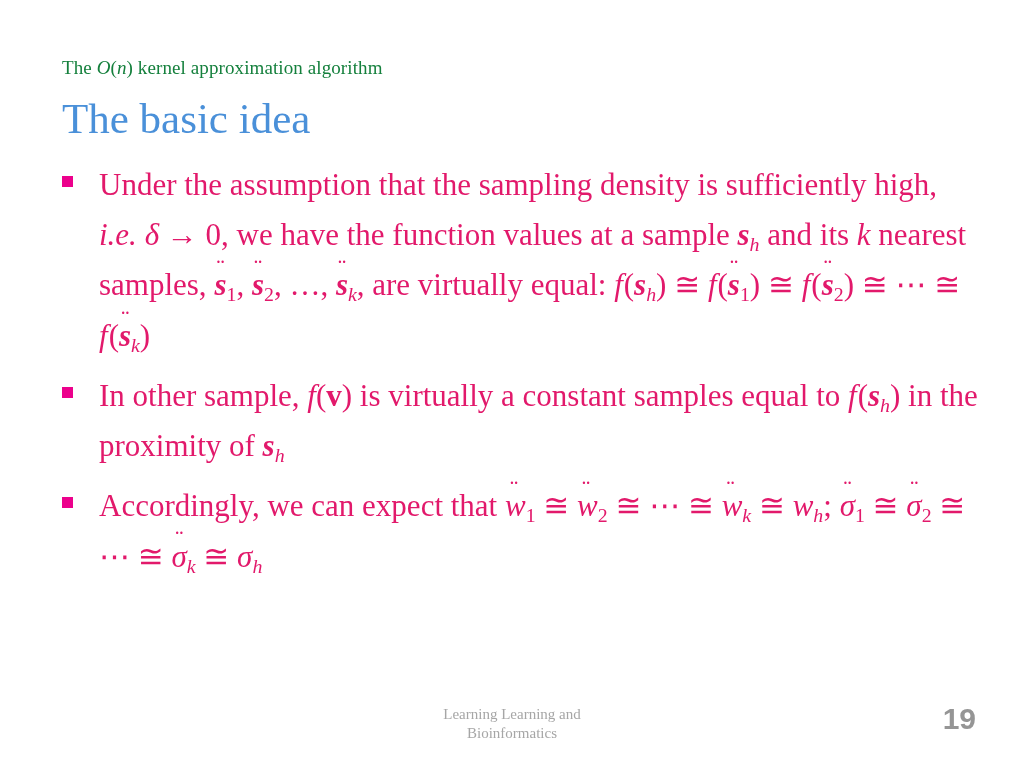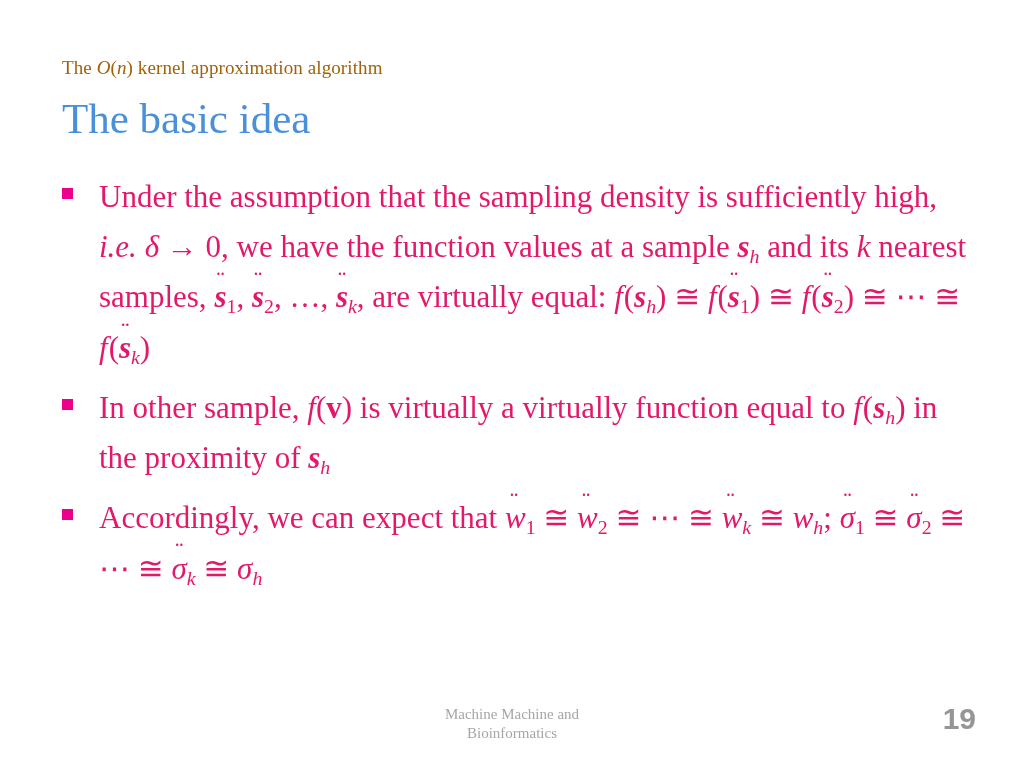--- a/index.html
+++ b/index.html
@@ -21,41 +21,41 @@
     height: 768px;
     box-sizing: border-box;
   }
 
   
   .kicker {
     position: absolute;
     left: 62px;
     top: 57px;
     font-size: 19px;
-    color: #a16207;
+    color: #15803d;
     letter-spacing: 0.1px;
     white-space: nowrap;
   }
   .kicker .mi { font-style: italic; }
 
   .title {
     position: absolute;
     left: 62px;
     top: 95px;
     font-size: 43px;
     color: #4a90d9;
     line-height: 1.12;
     white-space: nowrap;
   }
 
   
   .body-area {
     position: absolute;
     left: 62px;
-    top: 172px;
+    top: 160px;
     width: 920px;
   }
 
   .bullet-row {
     display: flex;
     align-items: flex-start;
     margin-bottom: 10px;
   }
   .bullet-marker {
     flex: 0 0 auto;
@@ -143,30 +143,30 @@
   <div class="body-area">
 
     <div class="bullet-row">
       <span class="bullet-marker"></span>
       <div class="bullet-text"><span>Under the assumption that the sampling density is sufficiently high, </span><span class="it">i.e.</span><span> </span><span class="math">δ</span><span> → </span><span>0</span><span>, we have the function values at a sample </span><span class="bi">s</span><sub>h</sub><span> and its </span><span class="it">k</span><span> nearest samples, </span><span class="dd bi"><span class="dots">¨</span><span>s</span></span><sub class="up">1</sub><span>, </span><span class="dd bi"><span class="dots">¨</span><span>s</span></span><sub class="up">2</sub><span>, </span><span>…</span><span>, </span><span class="dd bi"><span class="dots">¨</span><span>s</span></span><sub>k</sub><span>, are virtually equal: </span><span class="mathf">f</span><span>(</span><span class="bi">s</span><sub>h</sub><span>)</span> <span>≅</span>
       <span class="mathf">f</span><span>(</span><span class="dd bi"><span class="dots">¨</span><span>s</span></span><sub class="up">1</sub><span>)</span> <span>≅</span> <span class="mathf">f</span><span>(</span><span class="dd bi"><span class="dots">¨</span><span>s</span></span><sub class="up">2</sub><span>)</span> <span>≅</span> <span>⋯</span> <span>≅</span> <span class="mathf">f</span><span>(</span><span class="dd bi"><span class="dots">¨</span><span>s</span></span><sub>k</sub><span>)</span></div>
     </div>
 
     <div class="bullet-row">
       <span class="bullet-marker"></span>
-      <div class="bullet-text"><span>In other sample, </span><span class="math">f</span><span>(</span><span class="bu">v</span><span>)</span><span> is virtually a virtually function equal to </span><span class="mathf">f</span><span>(</span><span class="bi">s</span><sub>h</sub><span>)</span><span> in the proximity of </span><span class="bi">s</span><sub>h</sub></div>
+      <div class="bullet-text"><span>In other sample, </span><span class="math">f</span><span>(</span><span class="bu">v</span><span>)</span><span> is virtually a constant samples equal to </span><span class="mathf">f</span><span>(</span><span class="bi">s</span><sub>h</sub><span>)</span><span> in the proximity of </span><span class="bi">s</span><sub>h</sub></div>
     </div>
 
     <div class="bullet-row">
       <span class="bullet-marker"></span>
       <div class="bullet-text"><span>Accordingly, we can expect that </span><span class="dd math shiftl"><span class="dots">¨</span><span>w</span></span><sub class="up">1</sub> <span>≅</span> <span class="dd math shiftl"><span class="dots">¨</span><span>w</span></span><sub class="up">2</sub> <span>≅</span> <span>⋯</span> <span>≅</span> <span class="dd math shiftl"><span class="dots">¨</span><span>w</span></span><sub>k</sub> <span>≅</span> <span class="math">w</span><sub>h</sub><span>; </span><span class="dd math"><span class="dots">¨</span><span>σ</span></span><sub class="up">1</sub> <span>≅</span> <span class="dd math"><span class="dots">¨</span><span>σ</span></span><sub class="up">2</sub> <span>≅</span> <span>⋯</span> <span>≅</span> <span class="dd math"><span class="dots">¨</span><span>σ</span></span><sub>k</sub> <span>≅</span> <span class="math">σ</span><sub>h</sub></div>
     </div>
 
   </div>
 
   <div class="footer">
-    <div>Machine Machine and</div>
+    <div>Learning Learning and</div>
     <div>Bioinformatics</div>
   </div>
 
   <div class="page-number">19</div>
 
 </div>
 
 </body></html>

